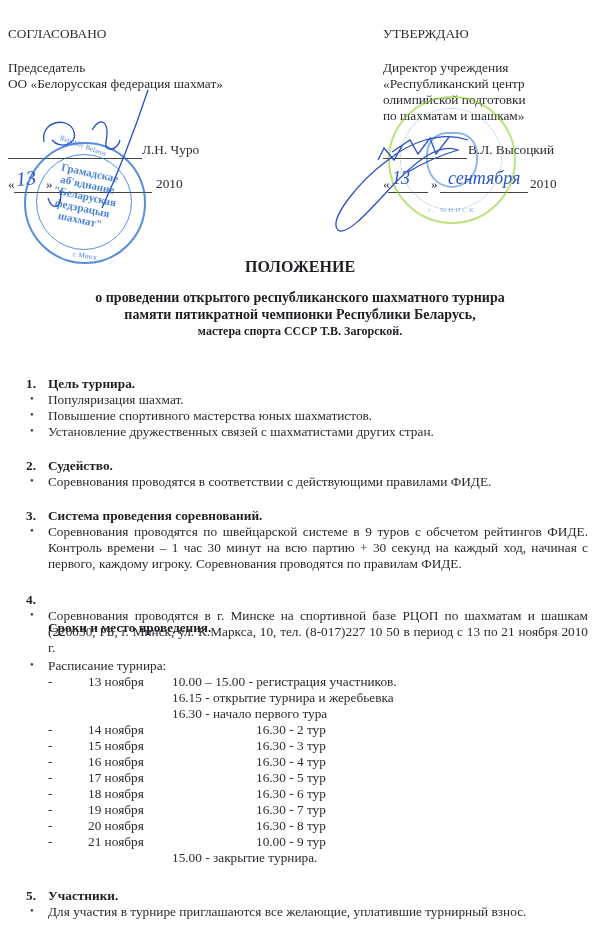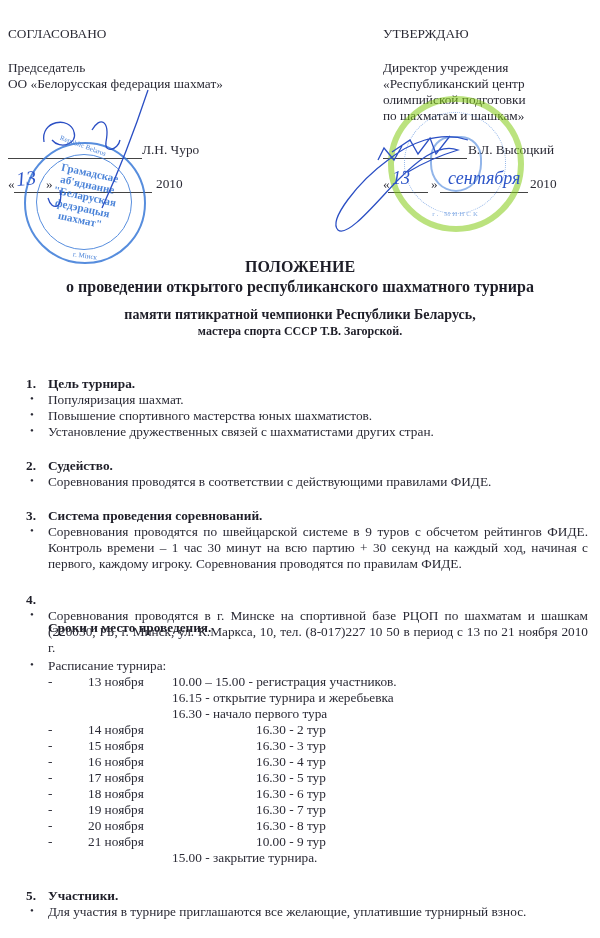--- a/index.html
+++ b/index.html
@@ -61,34 +61,34 @@
   <div class="abs" style="left:383px;top:108px;">по шахматам и шашкам»</div>
   <div class="line" style="left:383px;top:158px;width:84px;"></div>
   <div class="abs" style="left:468px;top:142px;">В.Л. Высоцкий</div>
   <div class="abs" style="left:383px;top:176px;">«</div>
   <div class="line" style="left:388px;top:192px;width:40px;"></div>
   <div class="abs" style="left:431px;top:176px;">»</div>
   <div class="line" style="left:440px;top:192px;width:88px;"></div>
   <div class="abs" style="left:530px;top:176px;">2010</div>
 </div>
 
-<div class="stamp" style="left:388px;top:96px;width:124px;height:124px;border:6px solid #84cc16;opacity:0.55;">
+<div class="stamp" style="left:388px;top:96px;width:124px;height:124px;border:2px solid #84cc16;opacity:0.55;">
   <div class="stamp" style="left:10px;top:10px;width:100px;height:100px;border:1.5px dotted #3a7ad8;"></div>
   <div class="stamp" style="left:36px;top:34px;width:48px;height:52px;border:2px solid #3a7ad8;border-radius:40% 40% 50% 50%;"></div>
   <div style="position:absolute;left:0;bottom:8px;width:124px;text-align:center;color:#2d6fd2;font-size:7px;letter-spacing:2px;">г. МИНСК</div>
 </div>
 
 <svg width="170" height="130" style="left:318px;top:120px;">
   <path d="M150 20 C 120 10, 90 24, 70 40 C 40 62, 10 100, 20 110 C 30 118, 60 80, 80 60 C 96 44, 120 22, 140 30 C 120 36, 100 46, 90 52 M 74 32 L 92 20 L 100 34 L 112 18 L 118 34 L 132 16 M 60 40 L 66 28 L 76 40 L 84 26" fill="none" stroke="#2b4fc4" stroke-width="1.3"></path>
 </svg>
 <div class="abs ink" style="left:392px;top:170px;font-size:18px;font-style:italic;">13</div>
 <div class="abs ink" style="left:448px;top:170px;font-size:18px;font-style:italic;">сентября</div>
 
 <div class="center bold" style="top:258px;font-size:16px;line-height:18px;">ПОЛОЖЕНИЕ</div>
-<div class="center bold" style="top:278px;font-size:16px;line-height:17px;">о проведении открытого республиканского шахматного турнира</div>
+<div class="center bold" style="top:289px;font-size:14px;line-height:17px;">о проведении открытого республиканского шахматного турнира</div>
 <div class="center bold" style="top:306px;font-size:14px;line-height:17px;">памяти пятикратной чемпионки Республики Беларусь,</div>
 <div class="center bold" style="top:323px;font-size:12px;line-height:17px;">мастера спорта СССР Т.В. Загорской.</div>
 
 <div>
   <div class="abs bold" style="left:26px;top:376px;">1.</div>
   <div class="abs bold" style="left:48px;top:376px;">Цель турнира.</div>
   <div class="bullet" style="top:392px;">•</div>
   <div class="item abs" style="top:392px;">Популяризация шахмат.</div>
   <div class="bullet" style="top:408px;">•</div>
   <div class="item abs" style="top:408px;">Повышение спортивного мастерства юных  шахматистов.</div>

